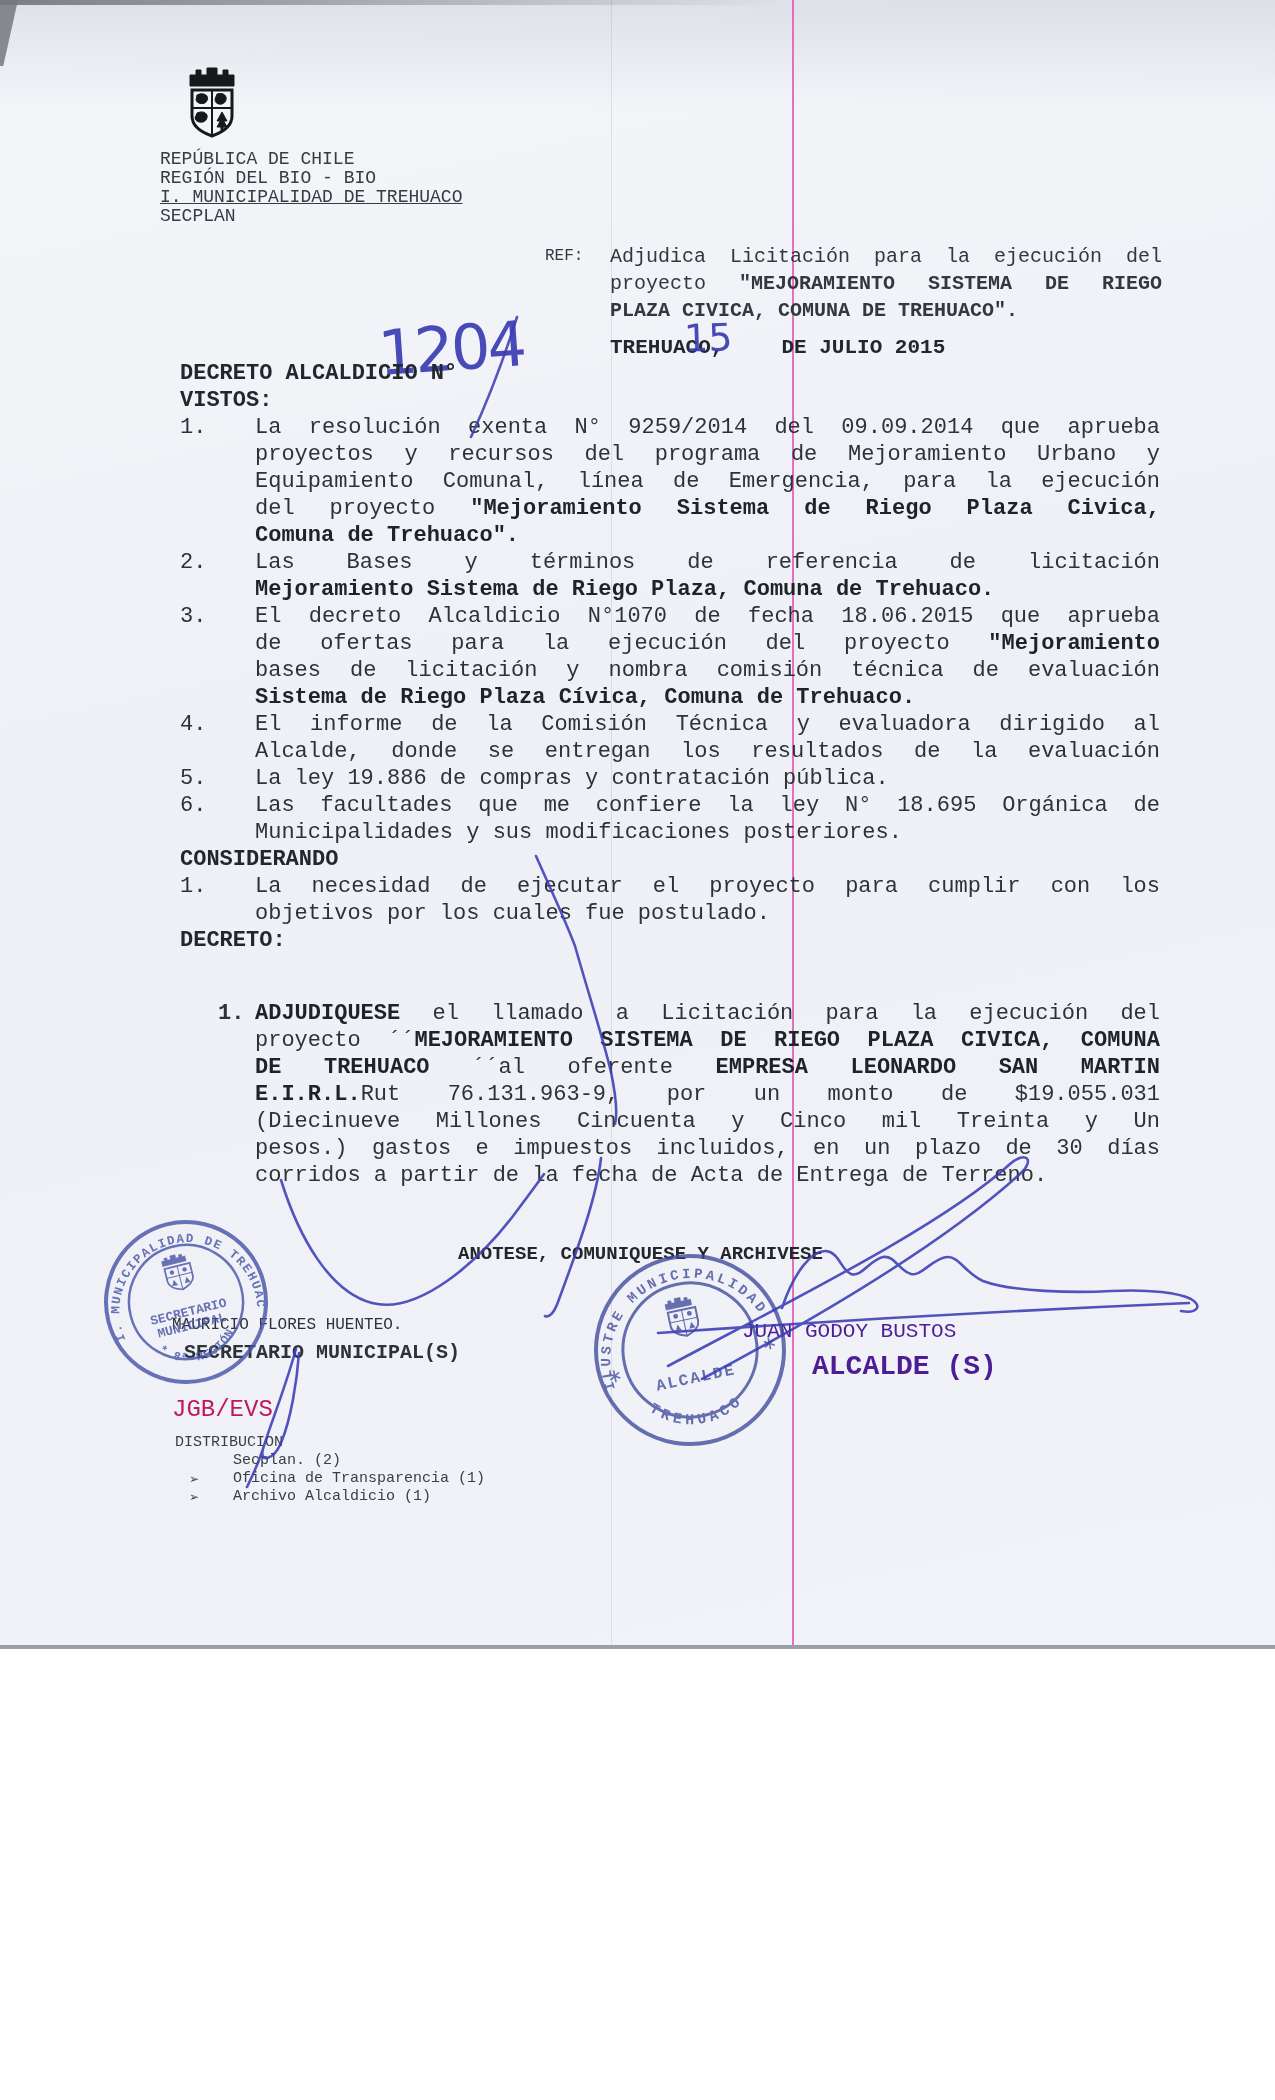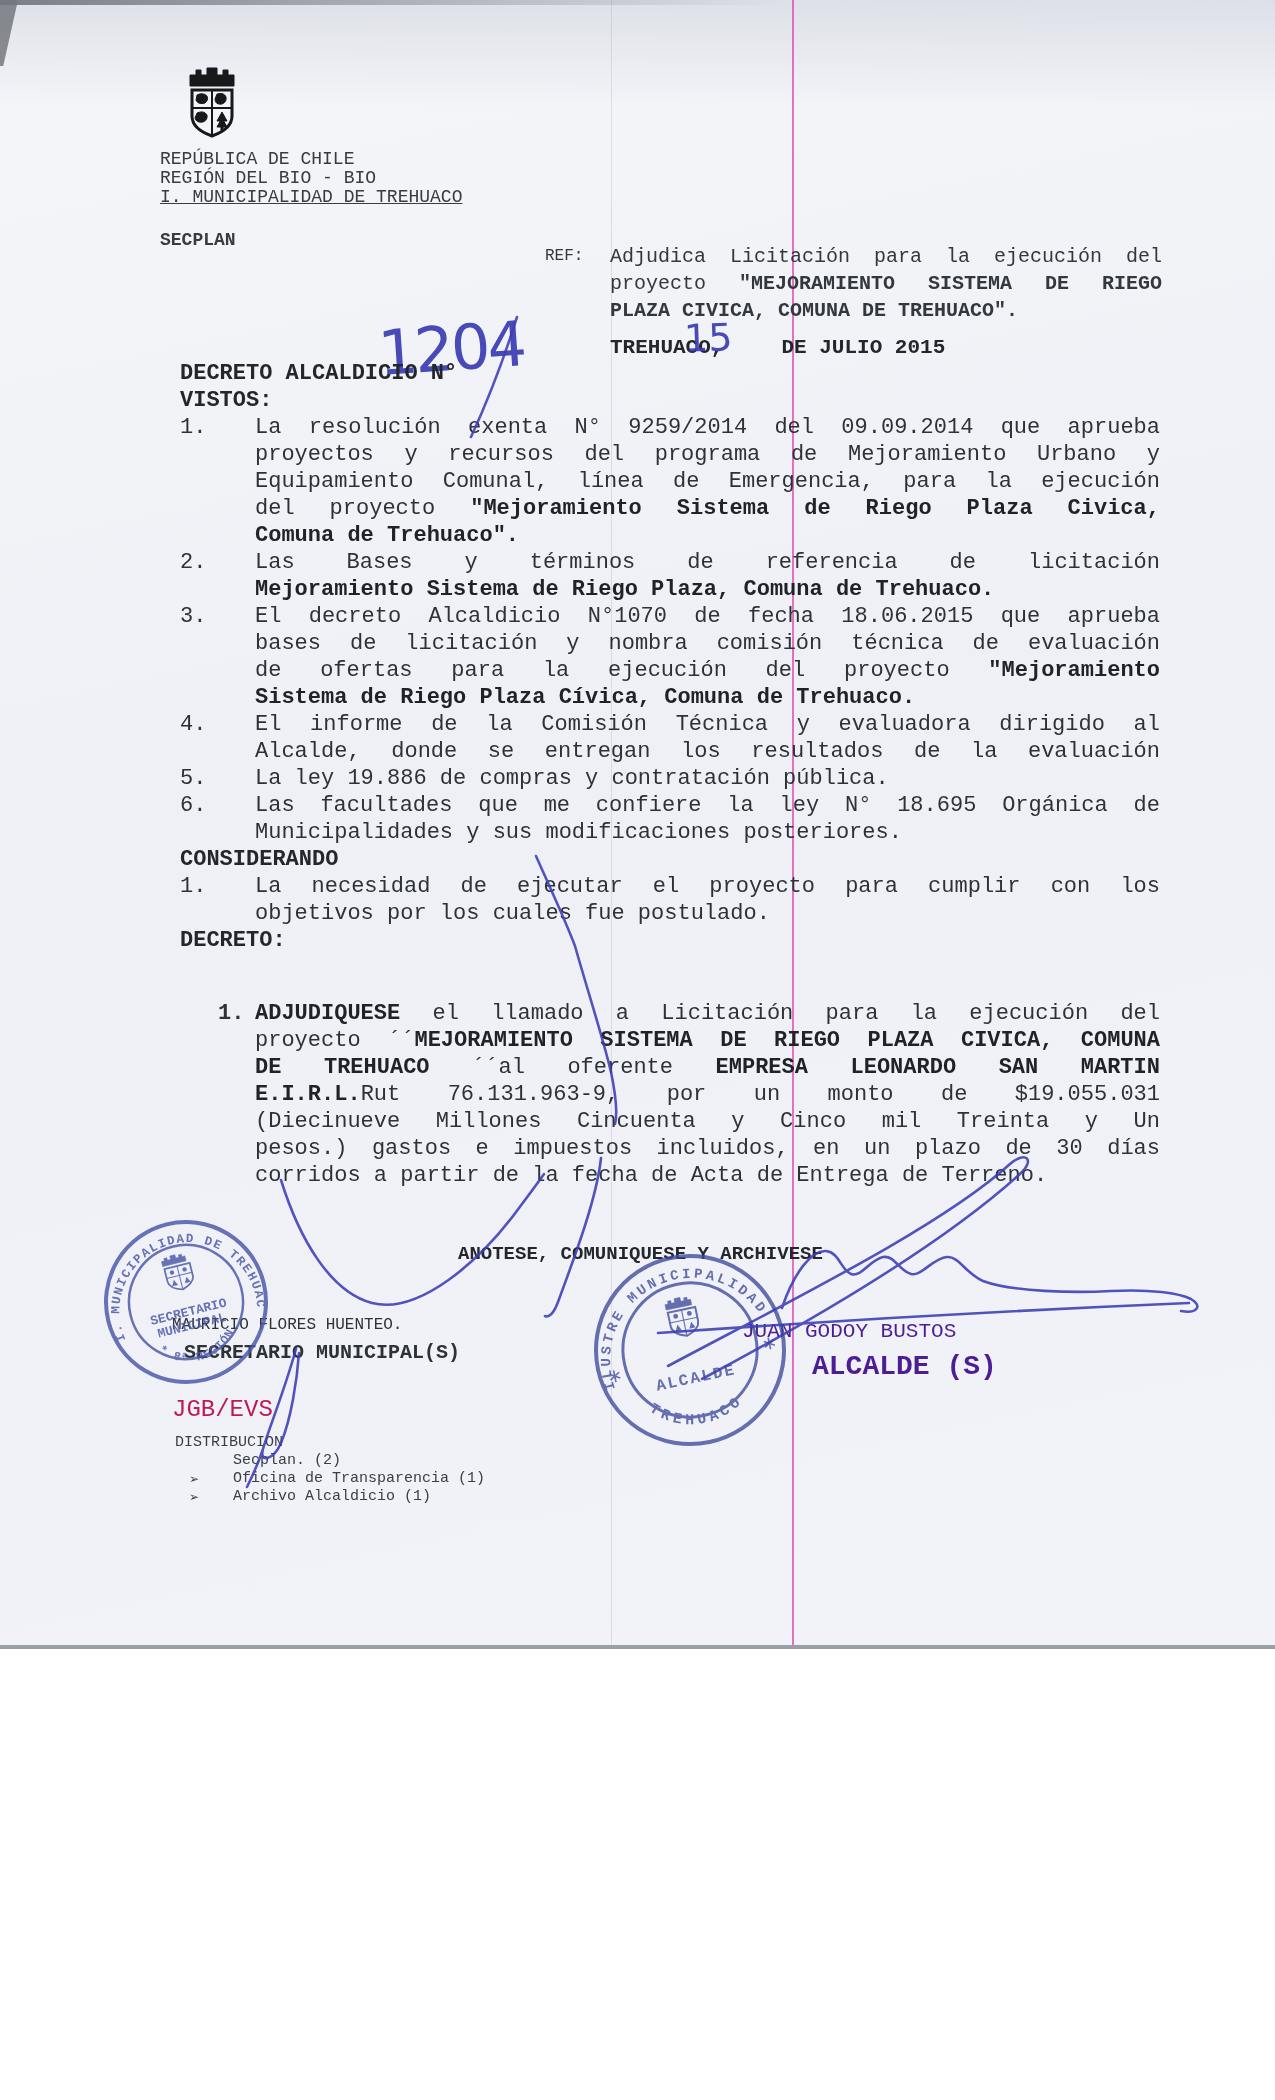--- a/index.html
+++ b/index.html
@@ -18,21 +18,21 @@
   .left-wedge{position:absolute;top:0;left:0;width:18px;height:66px;background:#74787e;
     clip-path:polygon(0 0,100% 0,18% 100%,0 100%);opacity:.85;}
   .crease{position:absolute;left:611px;top:0;width:1px;height:1645px;background:rgba(120,126,142,.18);}
   .pink-line{position:absolute;left:792px;top:0;width:2px;height:1647px;background:#e358b8;opacity:.85;}
   .bottom-divider{position:absolute;left:0;top:1645px;width:100%;height:4px;background:#9aa0a7;}
 
   
   .arms{position:absolute;left:180px;top:66px;}
   .hdr{position:absolute;left:160px;top:150px;font-size:18px;line-height:19px;color:#373c43;letter-spacing:0;}
   .hdr .u{text-decoration:underline;}
-  .hdr .b{font-weight:bold;margin-top:24px;}
+  .hdr .b{font-weight:normal;}
 
   
   .refblk{position:absolute;left:545px;top:243px;display:flex;color:#33383e;}
   .reflabel{width:65px;font-size:16px;line-height:27px;}
   .reflines{width:552px;}
   .rline{font-size:20px;line-height:27px;height:27px;text-align:justify;text-align-last:justify;width:100%;}
   .rline.last{text-align-last:left;}
 
   .dateline{position:absolute;left:610px;top:336px;font-size:21px;font-weight:bold;color:#23272c;}
   .dateline .gap{display:inline-block;width:58px;}
@@ -139,22 +139,22 @@
         <span class="num">2.</span>
         <div class="cell">
           <div class="line">Las Bases y términos de referencia de licitación</div>
           <div class="line last"><b>Mejoramiento Sistema de Riego Plaza, Comuna de Trehuaco.</b></div>
         </div>
       </div>
       <div class="row">
         <span class="num">3.</span>
         <div class="cell">
           <div class="line">El decreto Alcaldicio N°1070 de fecha 18.06.2015 que aprueba</div>
+          <div class="line">de ofertas para la ejecución del proyecto <b>"Mejoramiento</b></div>
           <div class="line">bases de licitación y nombra comisión técnica de evaluación</div>
-          <div class="line">de ofertas para la ejecución del proyecto <b>"Mejoramiento</b></div>
           <div class="line last"><b>Sistema de Riego Plaza Cívica, Comuna de Trehuaco.</b></div>
         </div>
       </div>
       <div class="row">
         <span class="num">4.</span>
         <div class="cell">
           <div class="line">El informe de la Comisión Técnica y evaluadora dirigido al</div>
           <div class="line">Alcalde, donde se entregan los resultados de la evaluación</div>
         </div>
       </div>

